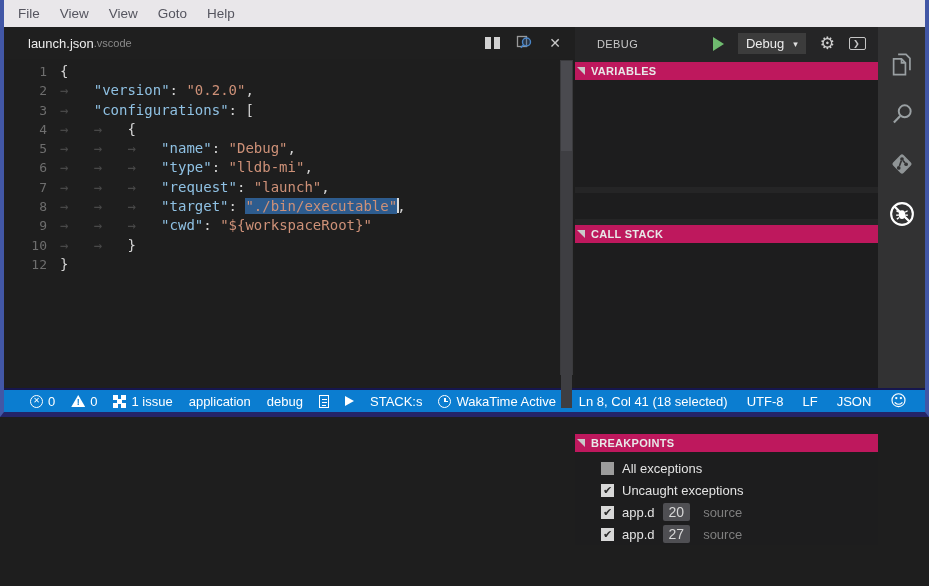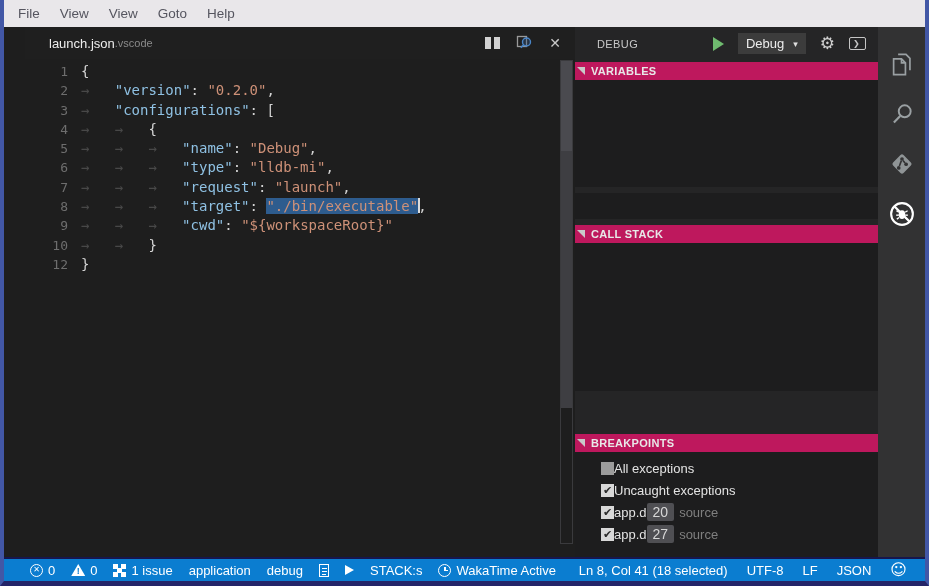--- a/index.html
+++ b/index.html
@@ -1,31 +1,31 @@
 <!DOCTYPE html>
 <html><head>
 <meta charset="utf-8">
 <style>
   * { margin:0; padding:0; box-sizing:border-box; }
   html,body { width:929px; height:586px; overflow:hidden; }
   body { font-family:"Liberation Sans", sans-serif; background:#1e1e1e; }
 
-  .window { position:relative; width:929px; height:586px; display:flex; flex-direction:column;
+  .window { position:relative; width:929px; height:417px; display:flex; flex-direction:column;
             border-left:4px solid #4257a6; border-right:4px solid #4257a6; border-bottom:5px solid #242468;
             box-shadow: inset 1px 0 0 #131347, inset -1px 0 0 #131347; }
 
   
   .menubar { height:27px; background:#e9e7ea; display:flex; align-items:center; padding-left:4px; flex:0 0 auto; }
   .menubar .menu-item { color:#55555f; font-size:13.5px; padding:0 10px; line-height:27px; cursor:default; }
 
   
   .main { flex:1 1 auto; display:flex; min-height:0; }
 
   
-  .editor-group { flex:1 1 auto; display:flex; flex-direction:column; background:#1e1e1e; position:relative; min-width:0;padding-left:21px; }
+  .editor-group { flex:1 1 auto; display:flex; flex-direction:column; background:#1e1e1e; position:relative; min-width:0; }
   .tabbar { height:32px; background:#1f1f1f; display:flex; align-items:center; padding:0 14px 0 24px; flex:0 0 auto; }
   .tab-title { color:#ededed; font-size:13px; }
   .tab-hint { color:#8a8a8a; font-size:11px; margin-left:0; }
   .tab-actions { margin-left:auto; display:flex; align-items:center; gap:16px; }
   .icon-split { width:15px; height:12px;
      background:linear-gradient(90deg,#d2d2d2 0 6px, transparent 6px 9px, #d2d2d2 9px 15px); }
   .icon-close { color:#c8c8c8; font-size:14px; line-height:14px; font-family:"DejaVu Sans",sans-serif; }
 
   .editor { flex:1 1 auto; position:relative; font-family:"DejaVu Sans Mono", monospace; font-size:14px; padding-top:3px; }
   .code-line { display:flex; height:19.3px; line-height:19.3px; white-space:pre; }
@@ -53,21 +53,21 @@
   .icon-console { width:17px; height:13px; border:1px solid #c5c5c5; border-radius:2px; color:#c5c5c5; font-size:8px; line-height:11px; padding-left:3px; cursor:pointer; }
 
   .section-header { height:18px; background:#be185d; display:flex; align-items:center; padding-left:2px; gap:6px; flex:0 0 auto; cursor:pointer; }
   .twistie { width:0; height:0; border-top:8px solid #c9c9c9; border-left:8px solid transparent; flex:0 0 auto; }
   .section-label { color:#e8e8e8; font-size:11px; font-weight:bold; letter-spacing:.3px; }
   .section-body { background:#1d1d1e; flex:0 0 auto; }
   .gap2 { height:2px; flex:0 0 auto; } .gap6 { height:6px; flex:0 0 auto; } .gap43 { height:43px; flex:0 0 auto; }
   .body-variables { height:107px; } .body-watch { height:26px; } .body-callstack { height:148px; }
   .body-breakpoints { flex:1 1 auto; padding-top:5px; }
 
-  .bp-row { height:22px; display:flex; align-items:center; padding-left:26px; gap:0; cursor:pointer; }
+  .bp-row { height:22px; display:flex; align-items:center; padding-left:26px; gap:8px; cursor:pointer; }
   .bp-check { width:13px; height:13px; flex:0 0 auto; display:flex; align-items:center; justify-content:center;
               font-family:"DejaVu Sans",sans-serif; font-size:11px; color:#2b2b2b; }
   .bp-check.checked { background:#d8d8d8; }
   .bp-check.unchecked { background:#9c9c9c; }
   .bp-label { color:#e3e3e3; font-size:13px; }
   .bp-badge { background:#4f4f53; color:#d7d7d7; font-size:14px; padding:1px 6px; border-radius:2px; }
   .bp-detail { color:#7f7f7f; font-size:13px; margin-left:5px; }
 
   
   .activitybar { flex:0 0 47px; background:#323233; display:flex; flex-direction:column; align-items:center; padding-top:12px; }

